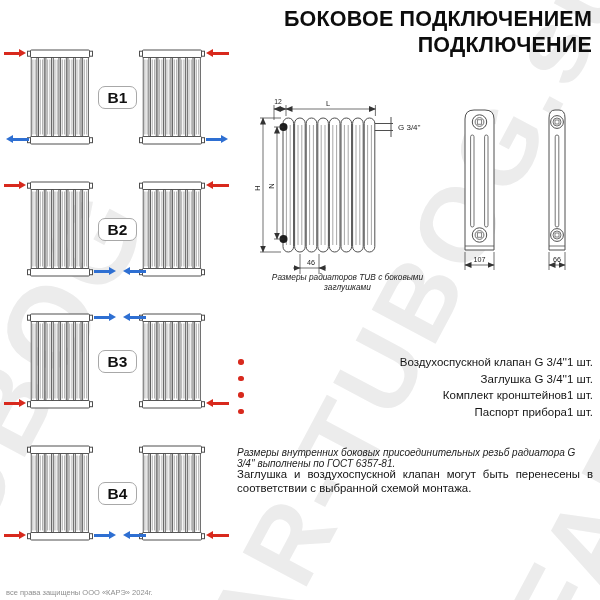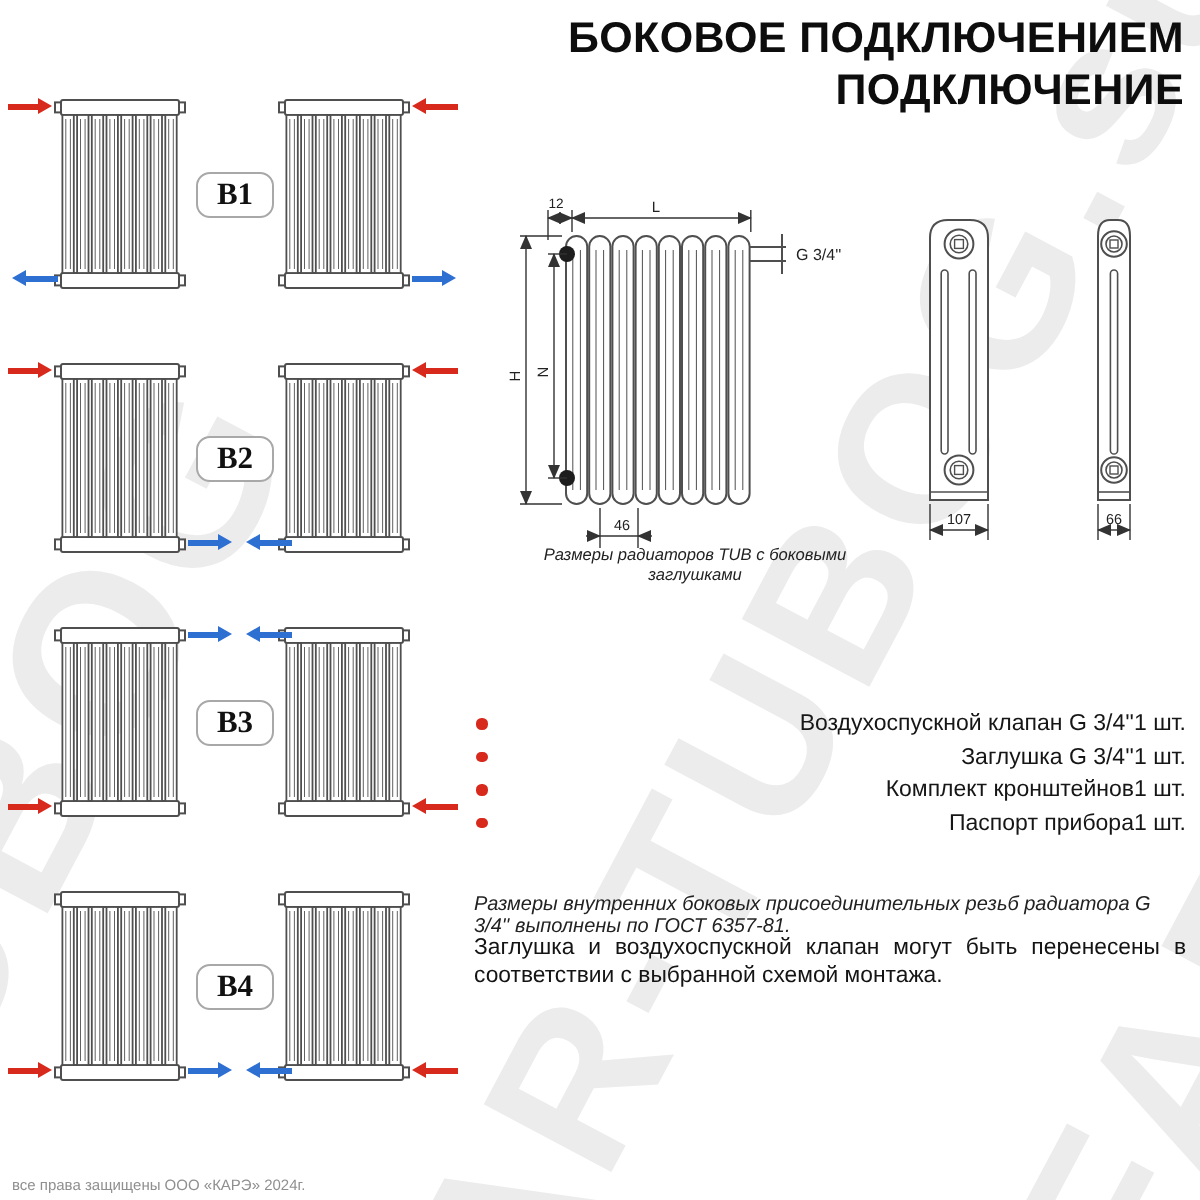--- a/index.html
+++ b/index.html
@@ -14,21 +14,21 @@
   .layer{position:absolute;inset:0;z-index:1;}
   
   .title{position:absolute;top:6px;right:8px;text-align:right;font-weight:bold;
          font-size:21.5px;line-height:1.22;color:#0d0d0d;letter-spacing:.2px;}
   
   .scheme-row{position:absolute;left:0;width:232px;height:98px;}
   .rad{position:absolute;top:0;width:66px;height:98px;}
   .rad.l{left:27px;} .rad.r{left:139px;}
   .slabel{position:absolute;left:98px;top:38px;width:37px;height:21px;background:#fff;
           border:1.5px solid #a8a8a8;border-radius:7px;display:flex;align-items:center;
-          justify-content:center;font-weight:bold;font-size:15.5px;color:#111;font-family:Liberation Serif, serif;}
+          justify-content:center;font-weight:bold;font-size:15.5px;color:#111;}
   .arrow{position:absolute;width:16px;height:2.6px;}
   .arrow.red{background:#d8291d;} .arrow.blue{background:#2e6fd2;}
   .arrow.right::after{content:"";position:absolute;left:15px;top:-2.9px;width:0;height:0;
      border-top:4.2px solid transparent;border-bottom:4.2px solid transparent;border-left:7px solid;}
   .arrow.right.red::after{border-left-color:#d8291d;}
   .arrow.right.blue::after{border-left-color:#2e6fd2;}
   .arrow.left::before{content:"";position:absolute;left:-7px;top:-2.9px;width:0;height:0;
      border-top:4.2px solid transparent;border-bottom:4.2px solid transparent;border-right:7px solid;}
   .arrow.left.red::before{border-right-color:#d8291d;}
   .arrow.left.blue::before{border-right-color:#2e6fd2;}

